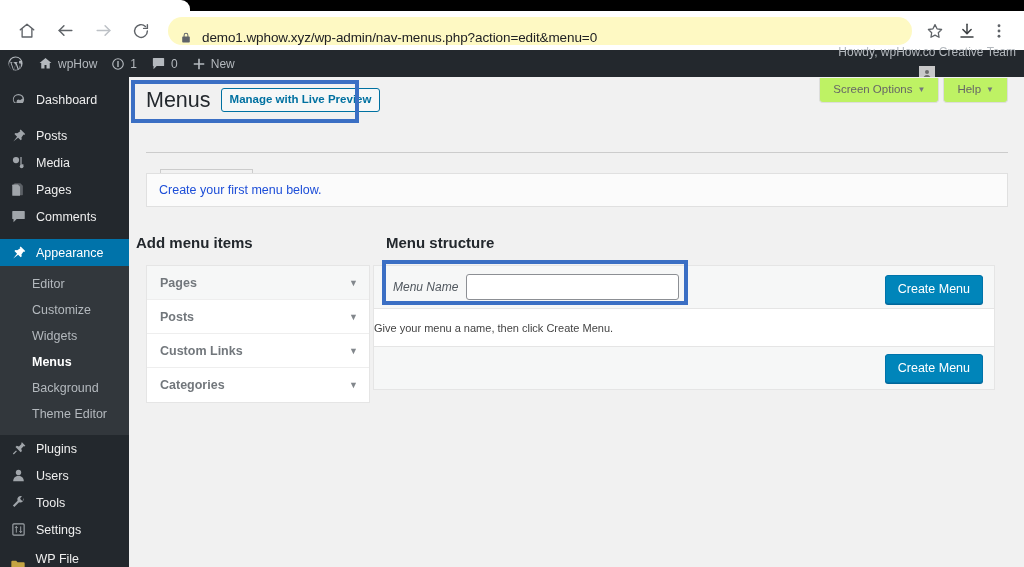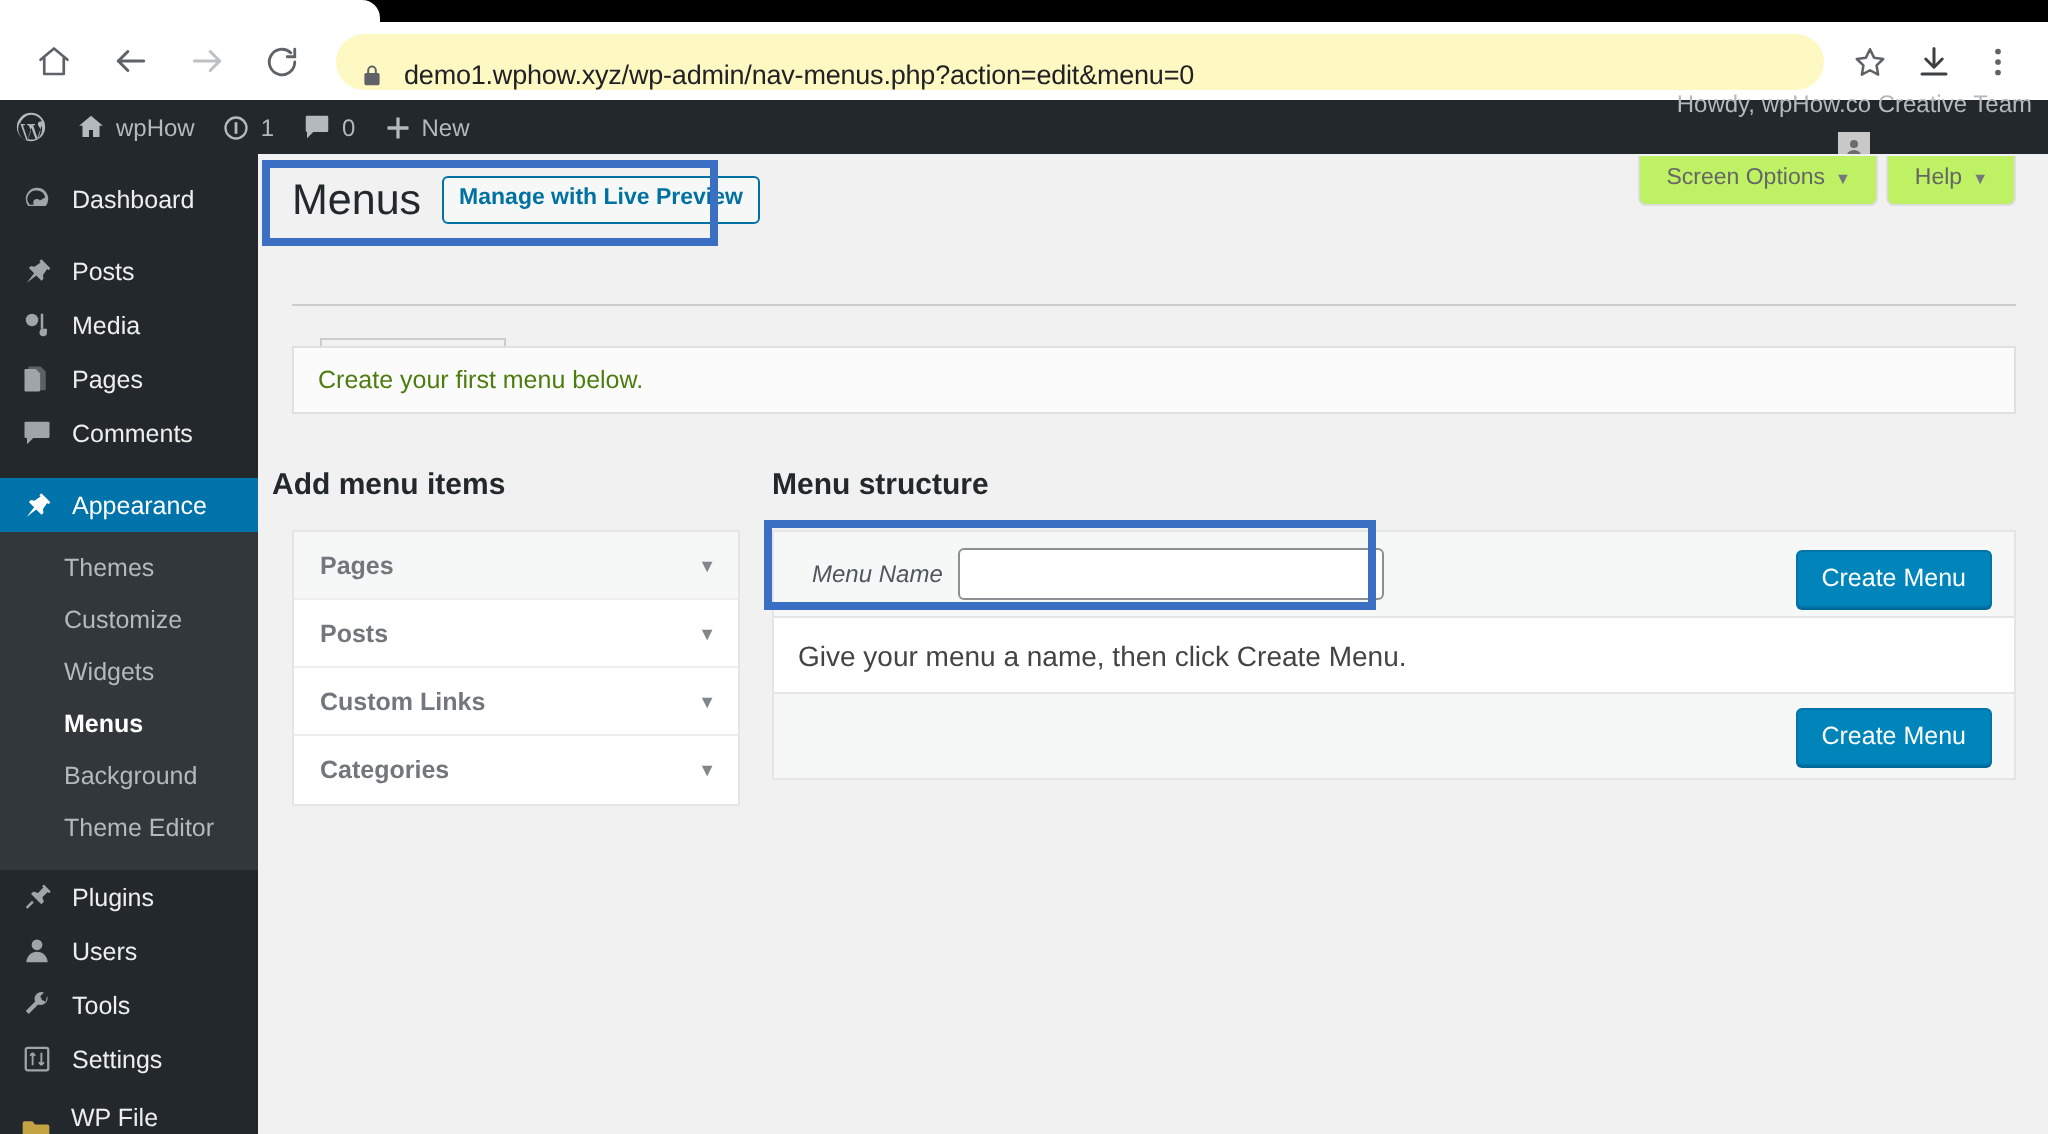--- a/index.html
+++ b/index.html
@@ -164,21 +164,21 @@
   .nav-tab.active {
     background: #f1f1f1; border-bottom: 1px solid #f1f1f1;
     color: #000; font-weight: bold;
   }
 
   #notice {
     position: absolute; left: 17px; top: 96px;
     width: 862px; height: 34px;
     background: #fbfbfb; border: 1px solid #e0e0e0;
     display: flex; align-items: center; padding-left: 12px;
-    font-size: 12.5px; color: #4d7c0f;
+    font-size: 12.5px; color: #1d4ed8;
   }
 
   #col-left-heading {
     position: absolute; left: 7px; top: 157px;
     font-size: 15px; font-weight: bold; color: #23282d;
   }
   #col-right-heading {
     position: absolute; left: 257px; top: 157px;
     font-size: 15px; font-weight: bold; color: #23282d;
   }
@@ -194,21 +194,21 @@
     padding: 0 11px 0 13px;
     font-size: 12.5px; color: #72777c;
     border-bottom: 1px solid #eee;
     font-weight: bold;
   }
   .accordion-panel:last-child { border-bottom: none; }
   .accordion-panel.first { background: #f6f7f7; color: #72777c; }
   .accordion-panel .caret { font-size: 9px; color: #82878c; }
 
   #menu-structure-box {
-    position: absolute; left: 257px; top: 188px;
+    position: absolute; left: 244px; top: 188px;
     width: 622px;
     background: #fff; border: 1px solid #e5e5e5;
   }
   #menu-name-row {
     height: 43px; background: #f6f7f7;
     border-bottom: 1px solid #e5e5e5;
     display: flex; align-items: center; padding: 0 12px;
     position: relative;
   }
   #menu-name-label {
@@ -226,22 +226,21 @@
     border: 1px solid #0073aa;
     border-radius: 3px;
     font-size: 12.5px; line-height: 16px;
     padding: 5px 12px 6px 12px;
     font-family: "Liberation Sans", sans-serif;
     box-shadow: 0 1px 0 #006799;
   }
   #create-btn-top { position: absolute; right: 11px; top: 9px; }
   #menu-help-row {
     height: 37px; display: flex; align-items: center;
-    padding-left: 12px;
-    font-size: 14px; color: #444; background: #fff;
+    font-size: 11px; color: #444; background: #fff;
   }
   #menu-footer-row {
     height: 43px; background: #f6f7f7;
     border-top: 1px solid #e5e5e5;
     display: flex; align-items: center; justify-content: flex-end;
     padding-right: 11px;
   }
 </style>
 </head>
 <body>
@@ -420,21 +419,21 @@
   <div class="menu-top current">
     <span class="mi">
       <svg width="15" height="15" viewBox="0 0 24 24" fill="#ffffff">
           <path d="M15.5 2.5l-1.6 1.6 1 1-5 3.4-2.8-.5-1.6 1.6 4.2 4.2-6 7.7 7.7-6 4.2 4.2 1.6-1.6-.5-2.8 3.4-5 1 1 1.6-1.6z"></path>
         </svg>
     </span>
     <span>Appearance</span>
   </div>
 
   <div id="submenu-appearance">
-    <a class="submenu-item">Themes</a>
+    <a class="submenu-item">Editor</a>
     <a class="submenu-item">Customize</a>
     <a class="submenu-item">Widgets</a>
     <a class="submenu-item current">Menus</a>
     <a class="submenu-item">Background</a>
     <a class="submenu-item">Theme Editor</a>
   </div>
 
   <div class="menu-top">
     <span class="mi">
       <svg width="15" height="15" viewBox="0 0 24 24" fill="#a0a5aa">

